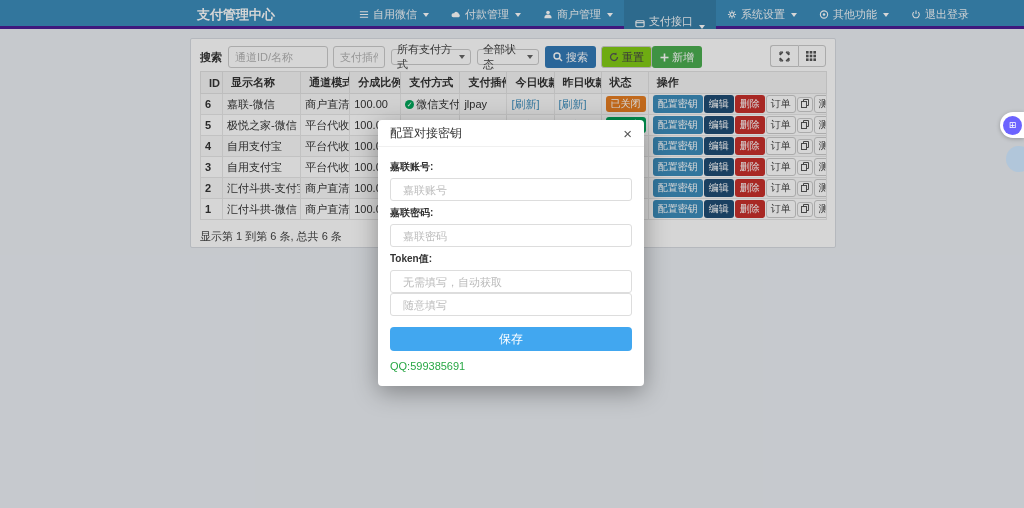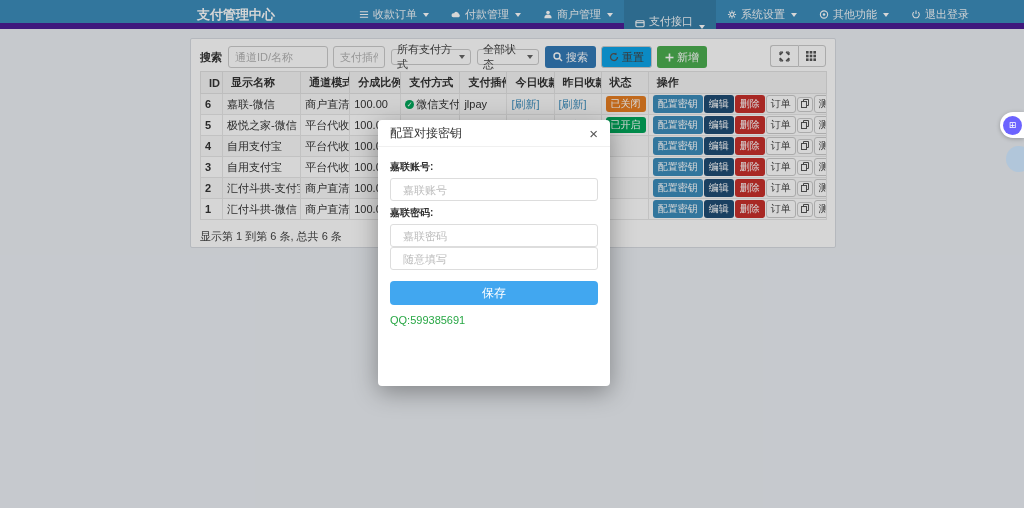--- a/index.html
+++ b/index.html
@@ -2,21 +2,21 @@
 <html style="--navbar-bg: #3c8dbc; --navbar-active: #367fa9; --page-bg: #ecf0f5; --panel-bg: #ffffff; --btn-search: #337ab7; --btn-add: #4caf50; --btn-config: #3c8dbc; --btn-edit: #204d74; --btn-delete: #c9302c; --badge-closed: #e67e22; --badge-open: #00a65a; --link-blue: #3c8dbc; --save-blue: #41a7f0; --qq-green: #28a745; --float-purple: #6c63ff;"><head>
 <meta charset="utf-8">
 <style>
   * { margin:0; padding:0; box-sizing:border-box; }
   html,body { width:1024px; height:508px; }
   body { font-family:"Liberation Sans","DejaVu Sans",sans-serif; overflow:hidden; }
   .page { position:relative; width:1024px; height:508px; background:var(--page-bg); }
 
   
   .navbar { position:absolute; left:0; top:0; width:1024px; height:29px;
-            background:var(--navbar-bg); border-bottom:6px solid #4c1d95; color:#fff;
+            background:var(--navbar-bg); border-bottom:3px solid #4c1d95; color:#fff;
             display:flex; align-items:stretch; }
   .brand { position:absolute; left:197px; top:0; height:29px; line-height:29px;
            font-size:13px; font-weight:bold; color:#fff; }
   .nav { position:absolute; left:348px; top:0; height:29px; display:flex; }
   .nav-item { display:flex; align-items:center; gap:4px; padding:0 11px; height:29px;
               font-size:11px; color:#f2f7fa; cursor:pointer; white-space:nowrap; }
   .nav-item.active { background:var(--navbar-active);align-items:flex-end; }
   .nav-item svg { display:block; }
   .caret { width:0; height:0; border-left:3px solid transparent; border-right:3px solid transparent;
            border-top:4px solid #fff; margin-left:2px; }
@@ -37,21 +37,21 @@
   .sel { height:16px; border:1px solid #ccc; border-radius:3px; background:#fff; display:flex;
          align-items:center; justify-content:space-between; font-size:11px; color:#444;
          padding:0 5px; margin-right:6px; cursor:pointer; }
   .sel .s-caret { width:0; height:0; border-left:3px solid transparent; border-right:3px solid transparent;
                   border-top:4px solid #666; margin-left:5px; }
   #sel-method { width:80px; }
   #sel-status { width:62px; }
   .btn { height:22px; border-radius:3px; font-size:11px; display:inline-flex; align-items:center;
          gap:3px; padding:0 7px; cursor:pointer; border:1px solid transparent; white-space:nowrap; }
   .btn-search { background:var(--btn-search); color:#fff; margin-right:5px; }
-  .btn-reset { background:#0ea5e9; color:#444; border-color:#ccc; margin-right:5px; }
+  .btn-reset { background:#84cc16; color:#444; border-color:#ccc; }
   .btn-add { background:var(--btn-add); color:#fff; }
   .panel-tools { position:absolute; right:9px; top:6px; display:flex; }
   .tool-btn { width:28px; height:22px; background:#fff; border:1px solid #ccc; display:flex;
               align-items:center; justify-content:center; gap:2px; cursor:pointer; }
   .tool-btn:first-child { border-radius:3px 0 0 3px; border-right:none; }
   .tool-btn:last-child { border-radius:0 3px 3px 0; }
 
   
   .grid { position:absolute; left:9px; top:32px; width:627px; border-collapse:collapse; table-layout:fixed; }
   .grid th { background:#f5f5f5; font-size:11px; font-weight:bold; color:#333; text-align:left;
@@ -71,21 +71,21 @@
   .a-config { background:var(--btn-config); color:#fff; }
   .a-edit { background:var(--btn-edit); color:#fff; }
   .a-del { background:var(--btn-delete); color:#fff; }
   .a-plain { background:#fff; color:#444; border-color:#ccc; }
   .a-copy { background:#fff; border-color:#ccc; padding:1px 3px; }
   .summary { position:absolute; left:9px; top:190px; font-size:11px; color:#444; }
 
   
   .backdrop { position:absolute; left:0; top:0; width:1024px; height:508px;
               background:rgba(0,0,0,0.16); z-index:40; }
-  .modal { position:absolute; left:378px; top:120px; width:232px; height:266px; background:#fff;
+  .modal { position:absolute; left:378px; top:120px; width:266px; height:266px; background:#fff;
            border-radius:4px; box-shadow:0 6px 24px rgba(0,0,0,0.35); z-index:60; }
   .modal-head { height:27px; display:flex; align-items:center; justify-content:space-between;
                 padding:0 12px; border-bottom:1px solid #f0f0f0; }
   .modal-title { font-size:12px; color:#333; }
   .modal-close { font-size:15px; color:#555; cursor:pointer; line-height:1; }
   .modal-body { padding:8px 12px 0 12px; }
   .f-label { font-size:10px; font-weight:bold; color:#333; margin:5px 0 4px 0; }
   .f-input { width:100%; height:23px; border:1px solid #ddd; border-radius:3px; padding:0 12px;
              font-size:11px; color:#555; font-family:inherit; }
   .f-input::placeholder { color:#bbb; }
@@ -110,21 +110,21 @@
   <div class="navbar">
     <div class="brand">支付管理中心</div>
     <nav class="nav">
 
   <div class="nav-item">
     <span class="n-icon">
             <svg width="10" height="11" viewBox="0 0 11 11" fill="none" stroke="#fff" stroke-width="1.2">
               <path d="M1 2.5 H10 M1 5.5 H10 M1 8.5 H10"></path>
             </svg>
           </span>
-    <span class="n-label">收款订单</span>
+    <span class="n-label">自用微信</span>
   <span class="caret"></span>
         </div>
 
   <div class="nav-item">
     <span class="n-icon">
             <svg width="10" height="11" viewBox="0 0 11 11" fill="none" stroke="#fff" stroke-width="1.2">
               <path d="M3 8.5 a2.2 2.2 0 1 1 .4-4.3 A2.8 2.8 0 0 1 8.7 5 A1.9 1.9 0 0 1 8.4 8.5 Z" fill="#fff" stroke="none"></path>
             </svg>
           </span>
     <span class="n-label">付款管理</span>
@@ -403,20 +403,24 @@
   <div>
     <div class="f-label">嘉联账号:</div>
     <input class="f-input" type="text" placeholder="嘉联账号" style="">
   </div>
 
   <div>
     <div class="f-label">嘉联密码:</div>
     <input class="f-input" type="text" placeholder="嘉联密码" style="">
   </div>
 
+  <div>
+    <div class="f-label">Token值:</div>
+    <input class="f-input" type="text" placeholder="无需填写，自动获取" style="">
+  </div>
 
   <div>
     <input class="f-input" type="text" placeholder="随意填写" style="">
   </div>
 <button class="save-btn">保存</button><div class="qq-link">QQ:599385691</div></div>
   </div>
 
   <div class="float-pill">
     <span class="orb">⊞</span>
   </div>

